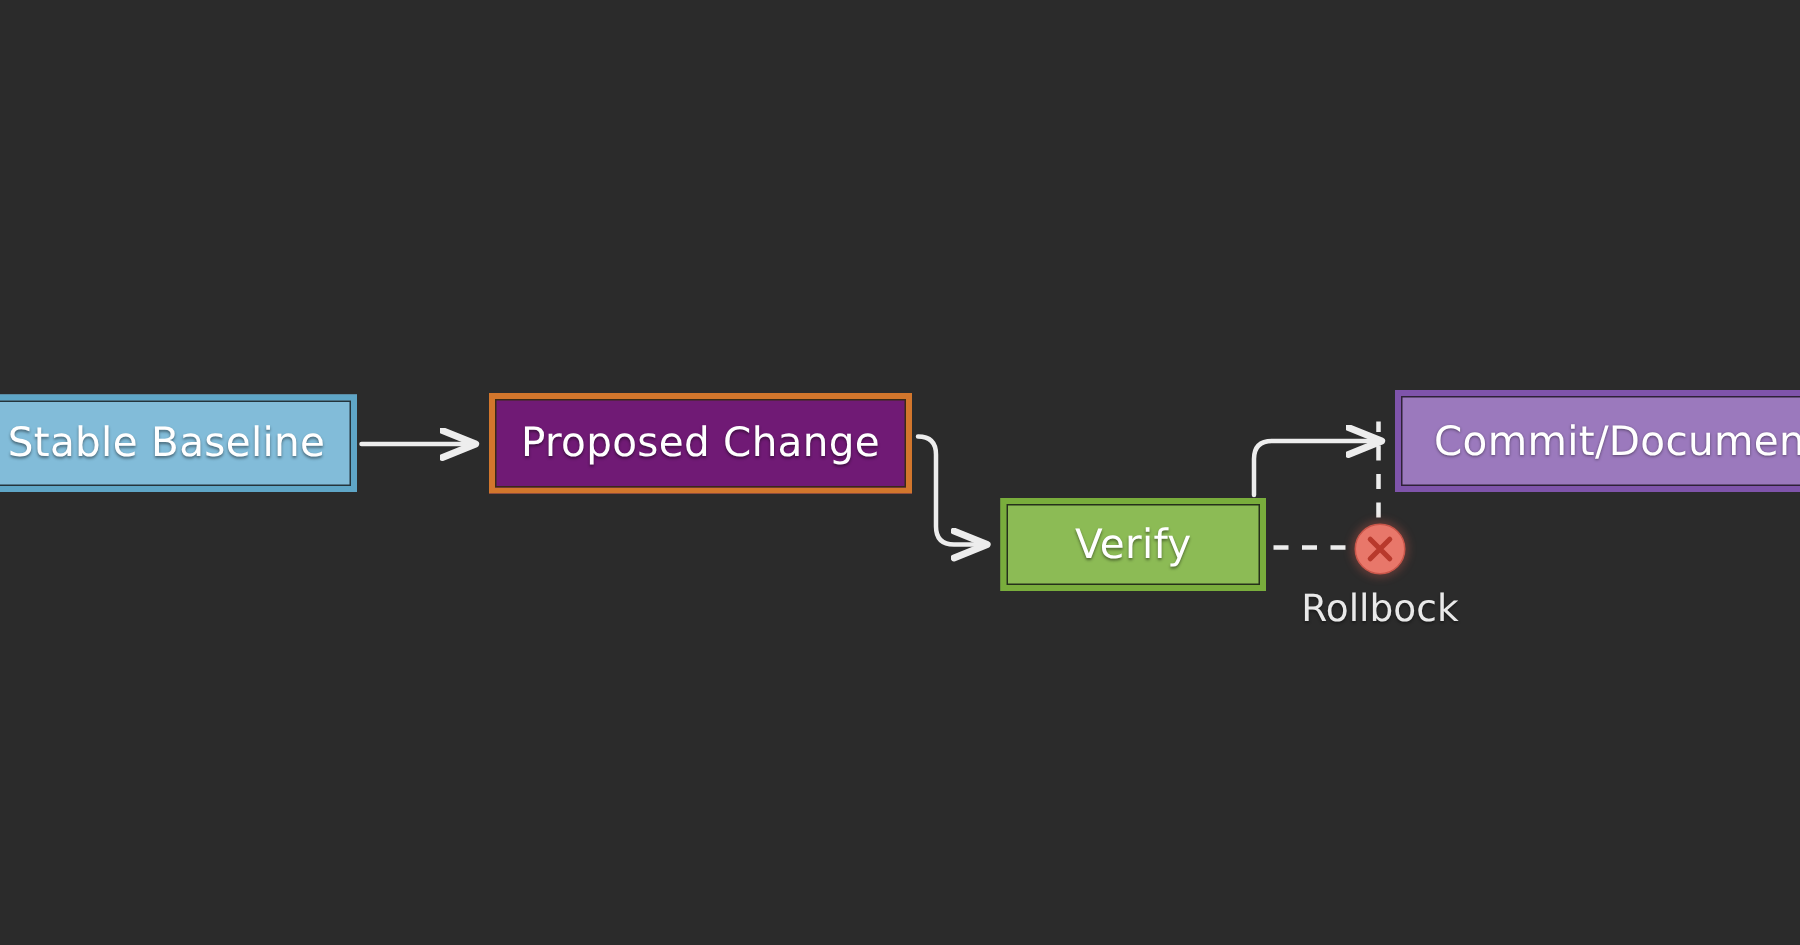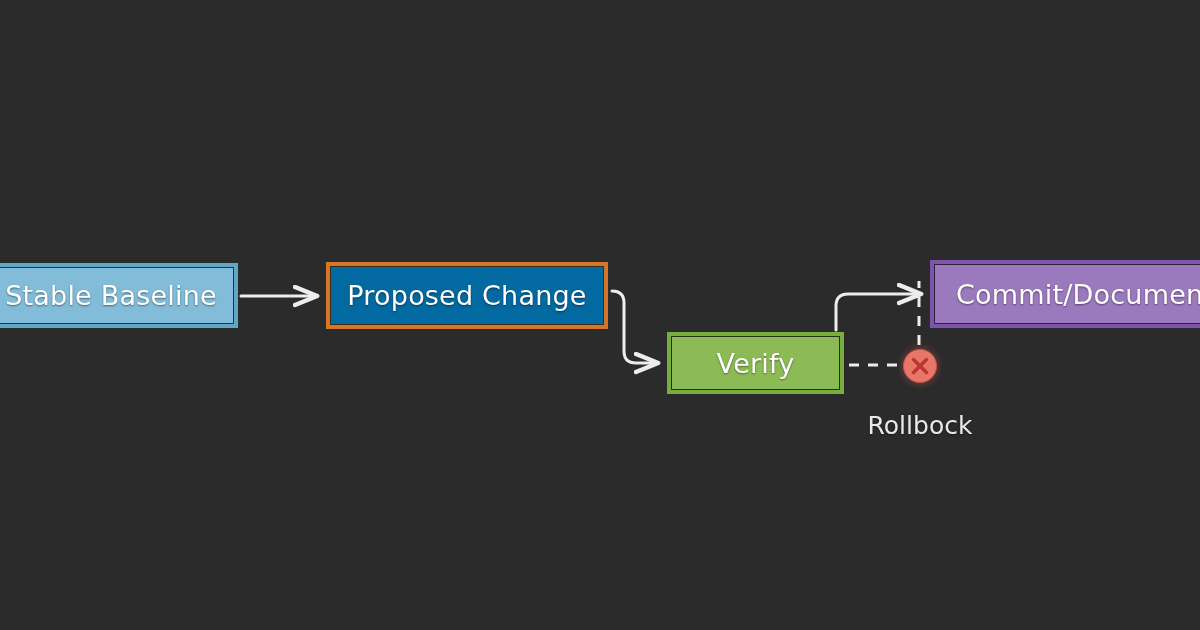--- a/index.html
+++ b/index.html
@@ -61,21 +61,21 @@
     padding-left: 12px;
     justify-content: center;
   }
 
   
   #node-proposed-change {
     left: 326px;
     top: 262px;
     width: 282px;
     height: 67px;
-    background: #0369a1;
+    background: #701a75;
     border-width: 4px;
     border-color: #d2762c;
     outline: 1px solid #3a2a17;
     outline-offset: -5px;
   }
 
   
   #node-verify {
     left: 667px;
     top: 332px;
@@ -116,21 +116,21 @@
     box-shadow: 0 0 6px 2px rgba(224,100,85,0.30);
   }
   #rollback-marker svg {
     display: block;
     width: 32px;
     height: 32px;
   }
   #rollback-label {
     position: absolute;
     left: 858px;
-    top: 412px;
+    top: 392px;
     width: 124px;
     text-align: center;
     color: #e9e9e9;
     font-size: 25px;
     line-height: 1.1;
     white-space: nowrap;
     text-shadow: 0 1px 2px rgba(0,0,0,0.4);
   }
 </style>
 </head>

